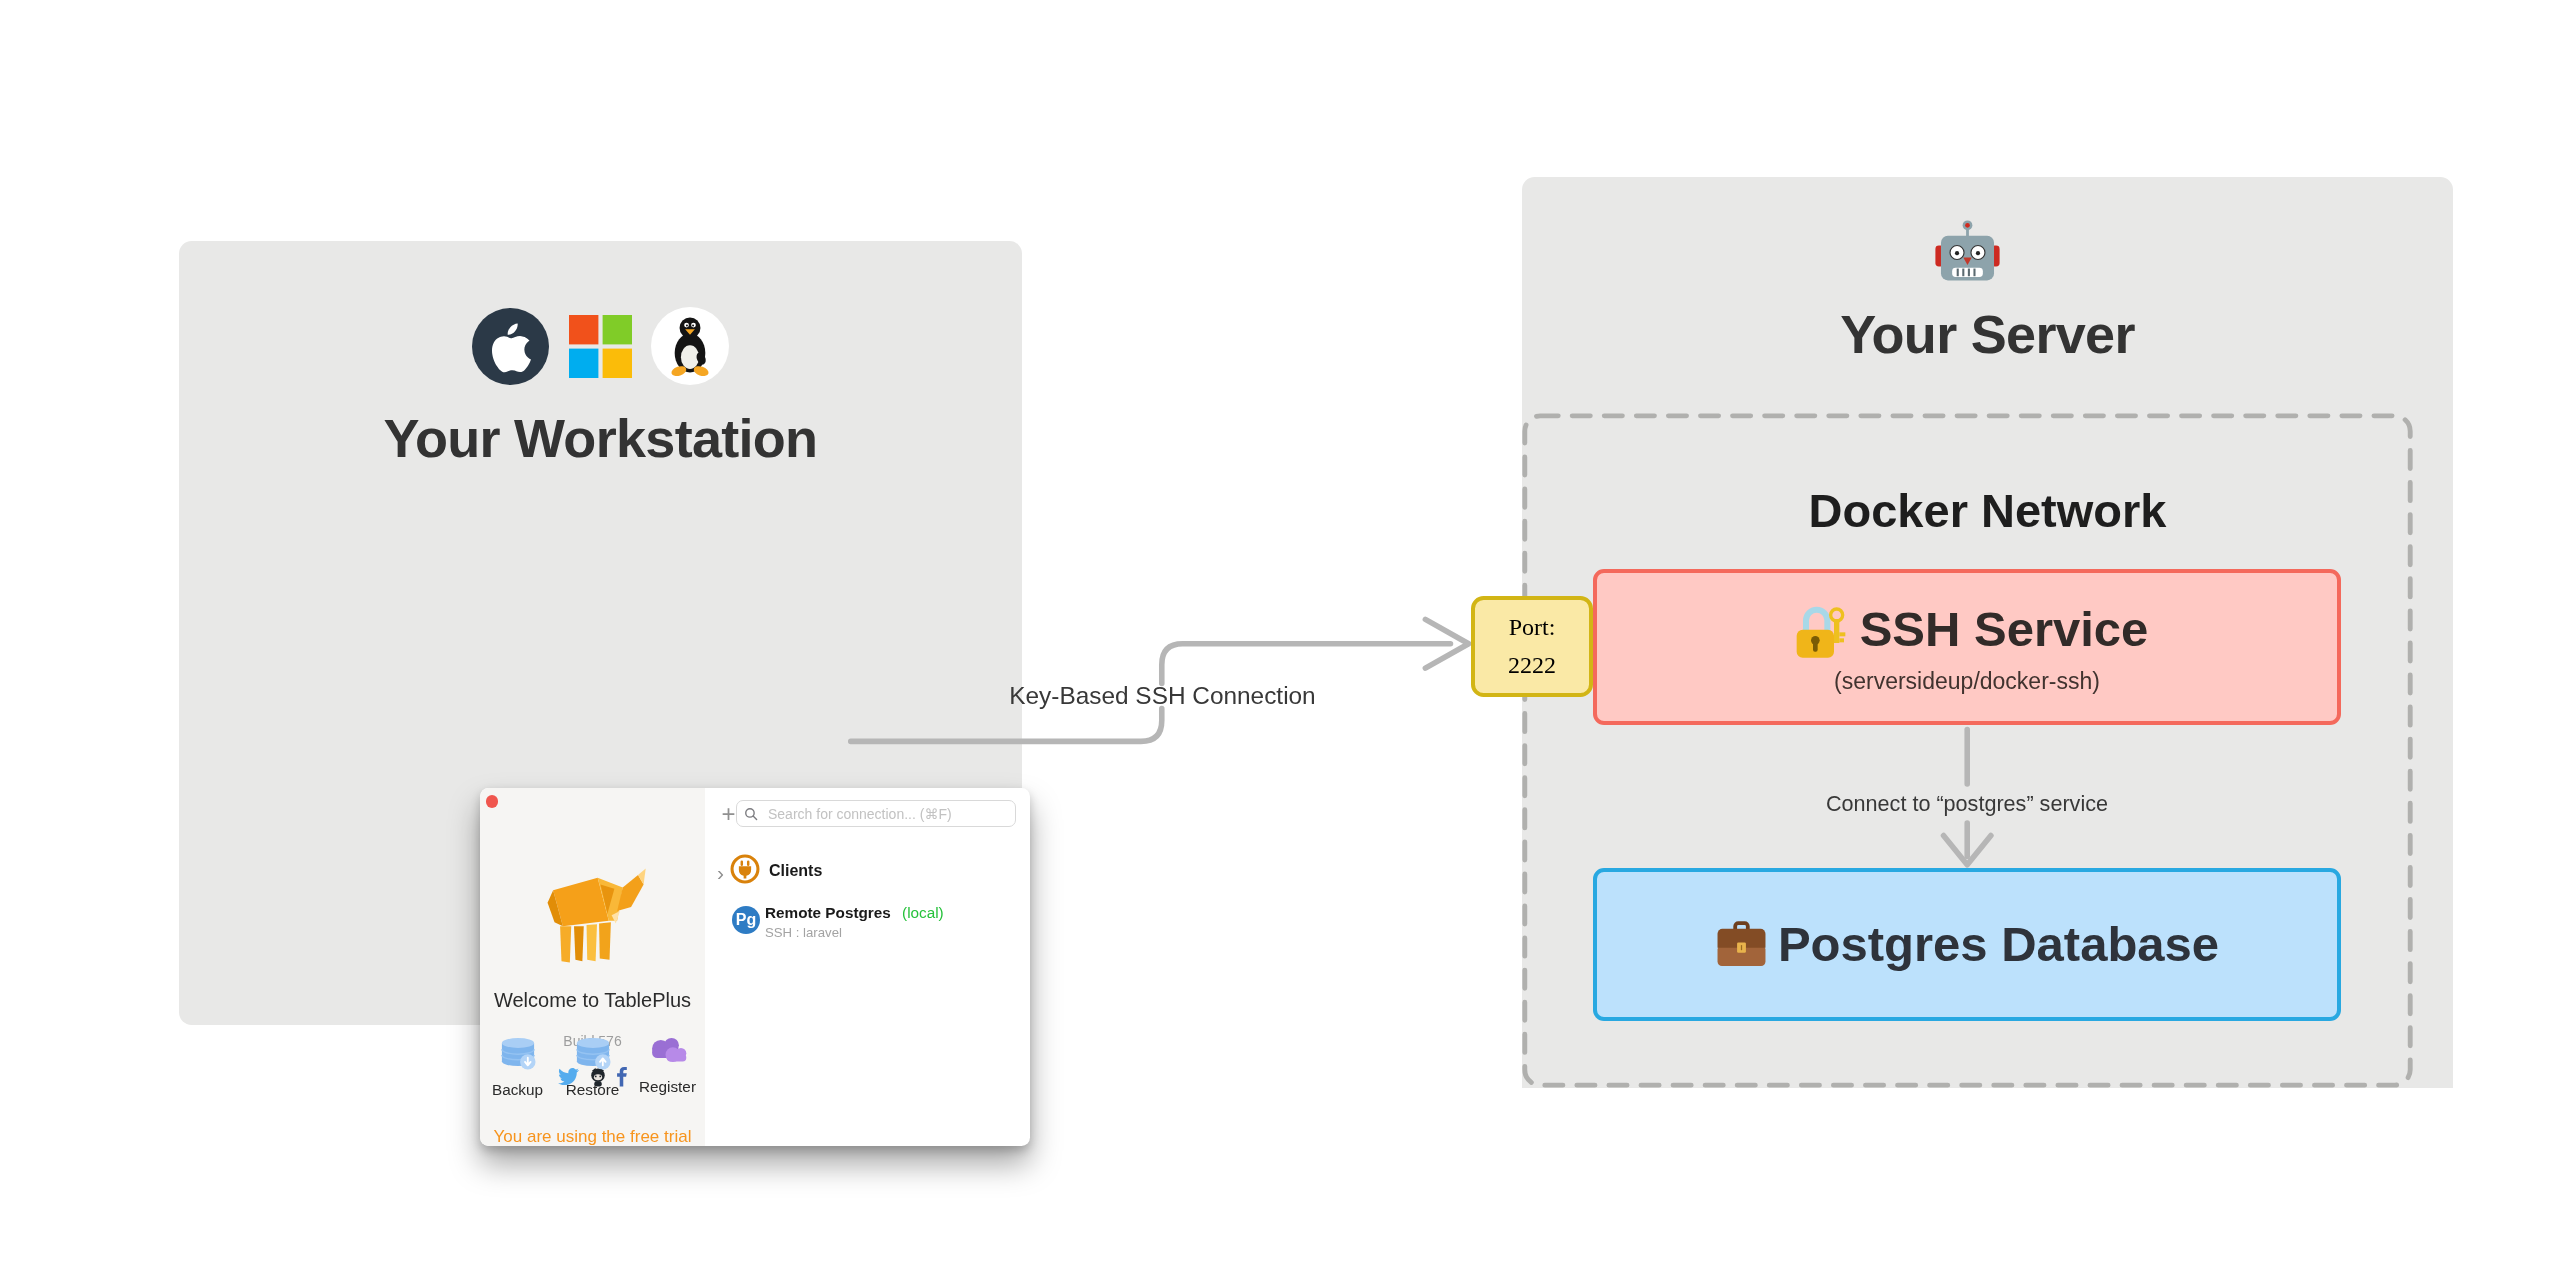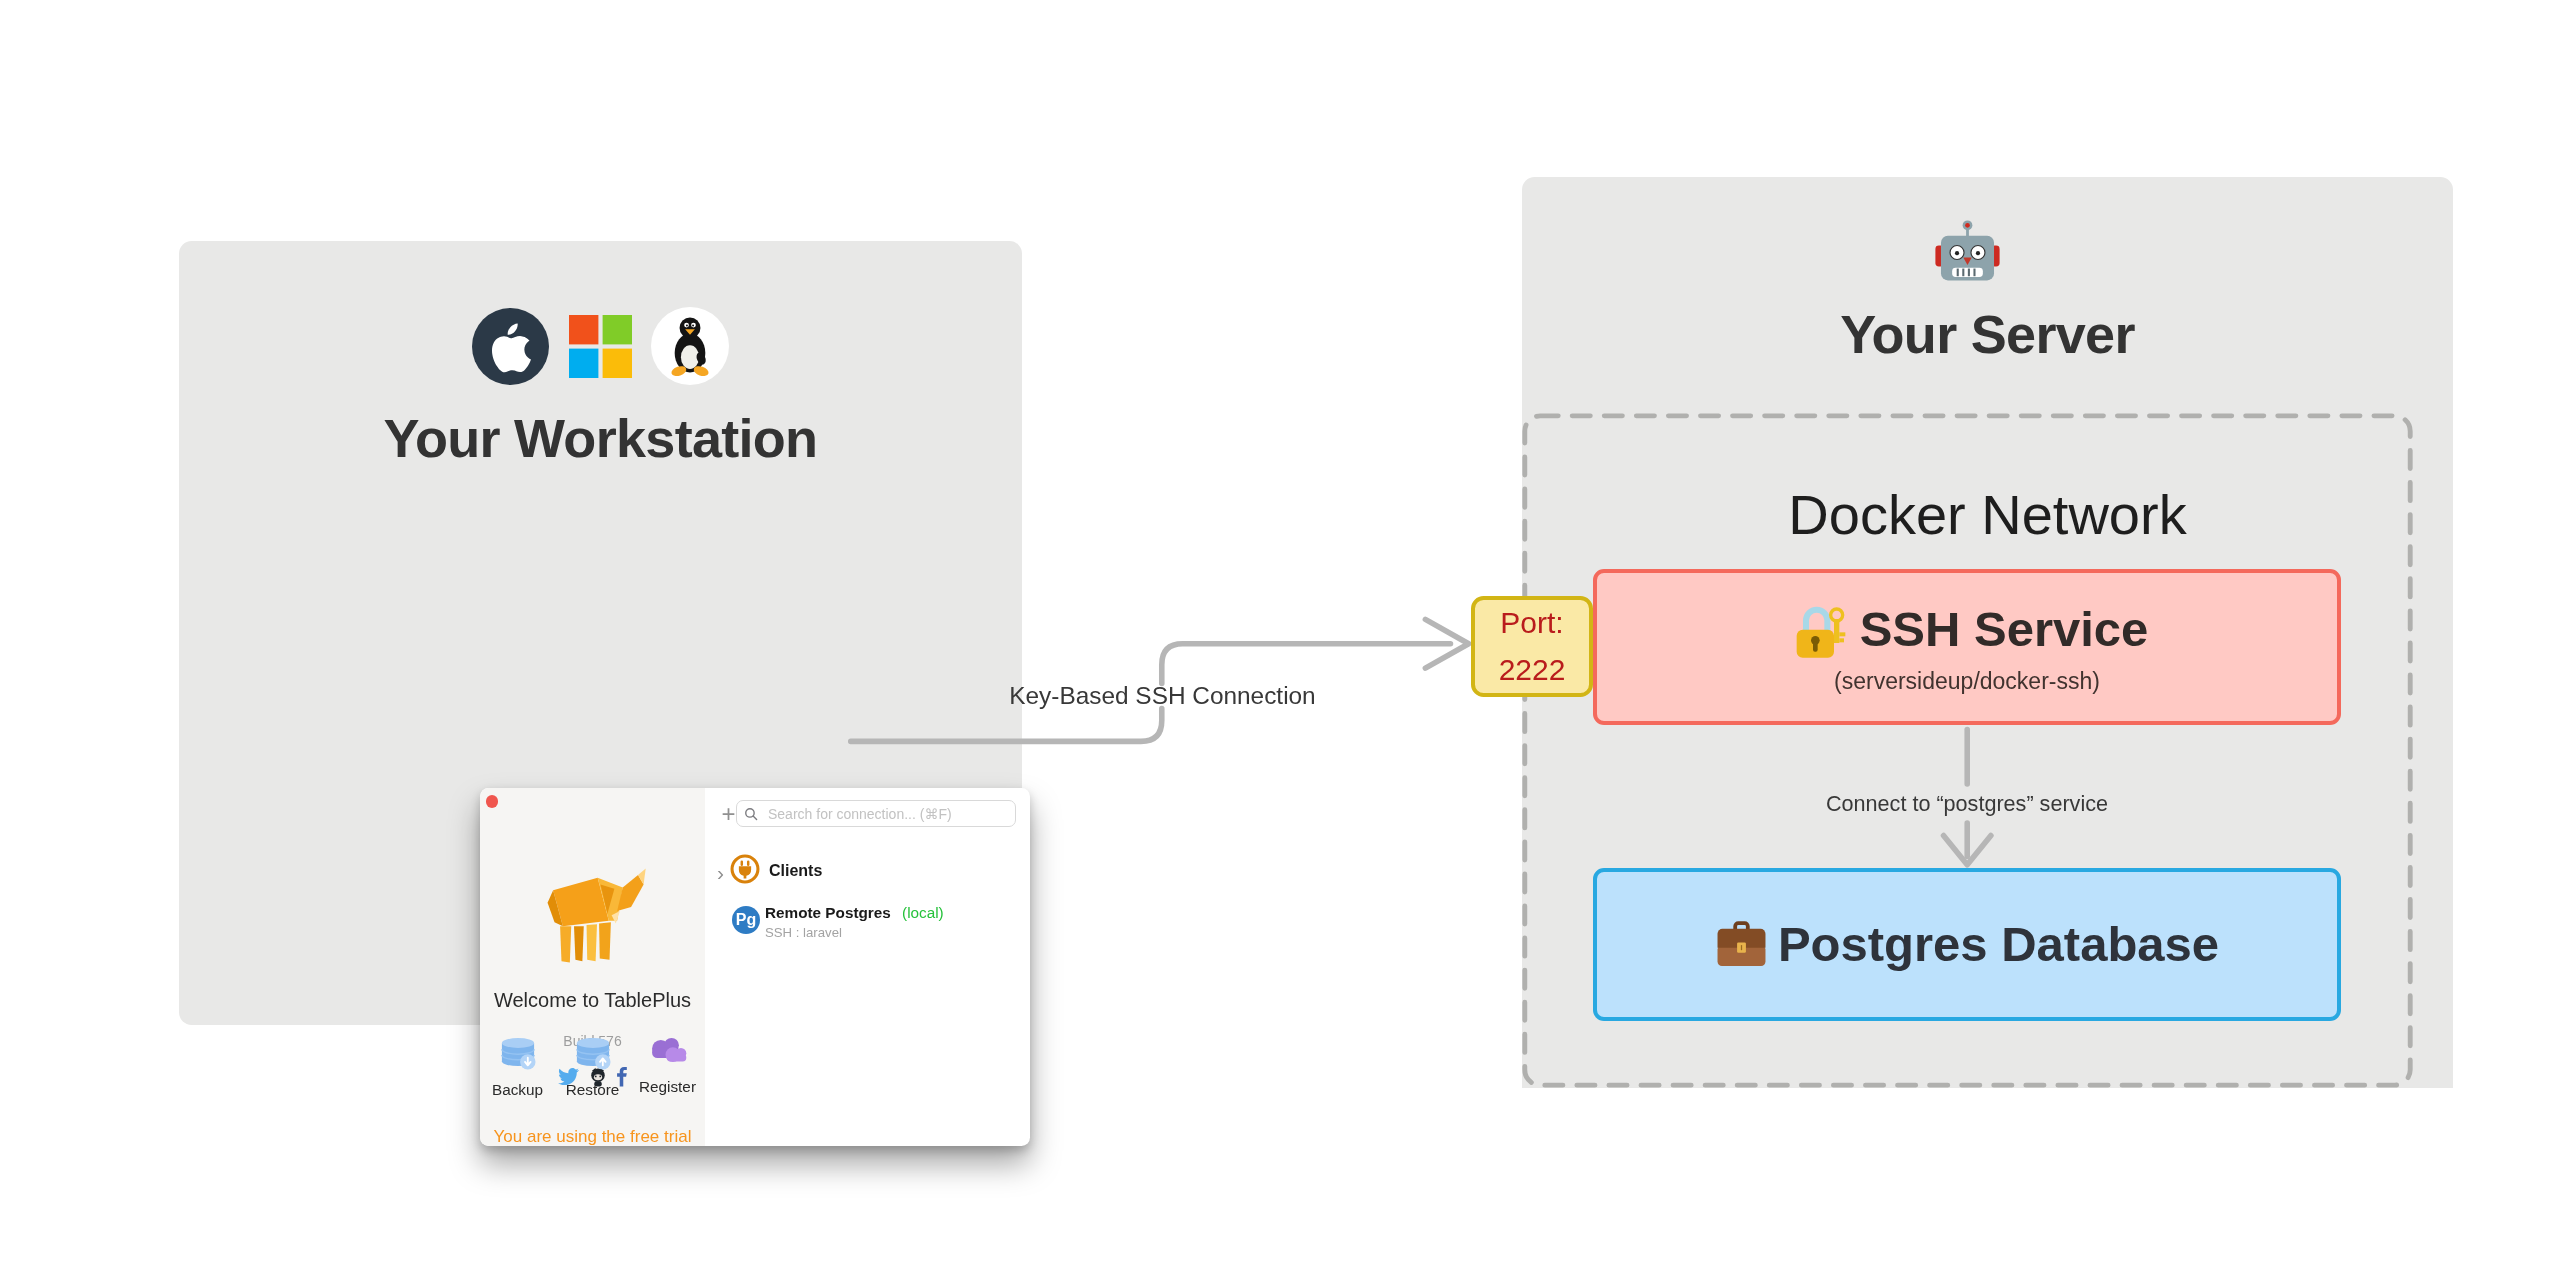--- a/index.html
+++ b/index.html
@@ -9,36 +9,36 @@
   .center-text{text-align:center;}
 
   
   .panel{background:#e8e8e7;padding-left:40px;}
   .ws-panel{left:179px;top:241px;width:803px;height:784px;border-radius:12.6px;}
   .srv-top{left:1522px;top:177px;width:891px;height:236px;border-radius:12.6px 12.6px 0 0;}
   .srv-dashed-wrap{left:1522px;top:413px;width:891px;height:675px;}
   .srv-dashed-wrap svg{position:absolute;left:0;top:0;}
 
   .big-title{font-size:54px;font-weight:700;color:#333333;letter-spacing:-0.7px;line-height:1;}
-  .net-title{font-size:56px;font-weight:400;color:#1e1e1e;line-height:1;}
+  .net-title{font-size:47px;font-weight:700;color:#1e1e1e;line-height:1;}
 
   
   .node{box-sizing:border-box;border-radius:11px;display:flex;flex-direction:column;
         align-items:center;justify-content:center;z-index:2;}
   .ssh-box{left:1593px;top:569px;width:748px;height:156px;background:#ffc9c4;border:4.9px solid #f4695c;}
   .pg-box{left:1593px;top:868px;width:748px;height:153px;background:#bce1fc;border:4.9px solid #28a8e1;}
   .node-title-row{display:flex;align-items:center;gap:10px;}
   .node-title{font-size:49px;font-weight:600;color:#322b29;line-height:1;}
   .pg-box .node-title{color:#2e333b;}
   .node-subtitle{font-size:23px;color:#41332f;margin-top:8.4px;}
 
   .port-badge{left:1471px;top:596px;width:122px;height:101px;box-sizing:border-box;
               background:#fae9a6;border:4.9px solid #d2b515;border-radius:12.6px;z-index:5;
               display:flex;flex-direction:column;align-items:center;justify-content:center;}
-  .port-badge div{font-size:30px;line-height:1.55;color:#b91c1c;font-weight:500;}
+  .port-badge div{font-size:24px;line-height:1.55;color:#000000;font-weight:500;font-family:Liberation Serif, serif;}
 
   .conn-label{font-size:24.4px;font-weight:500;color:#383838;}
   .connect-label{font-size:21.6px;color:#383838;}
 
   
   .tp-window{left:301px;top:547px;width:550px;height:358px;background:#ffffff;border-radius:8.4px;
              box-shadow:0 18px 31px rgba(0,0,0,.35),0 4.2px 9.8px rgba(0,0,0,.18);z-index:3;overflow:hidden;}
   .tp-left{position:absolute;left:0;top:0;width:225px;height:358px;background:#f6f5f3;border-radius:8.4px 0 0 8.4px;}
   .traffic-red{position:absolute;left:5.6px;top:7px;width:12.6px;height:12.6px;border-radius:50%;background:#f0564e;}
   .tp-welcome{position:absolute;left:0;top:201px;width:225px;text-align:center;font-size:20px;color:#2b2b2b;}

